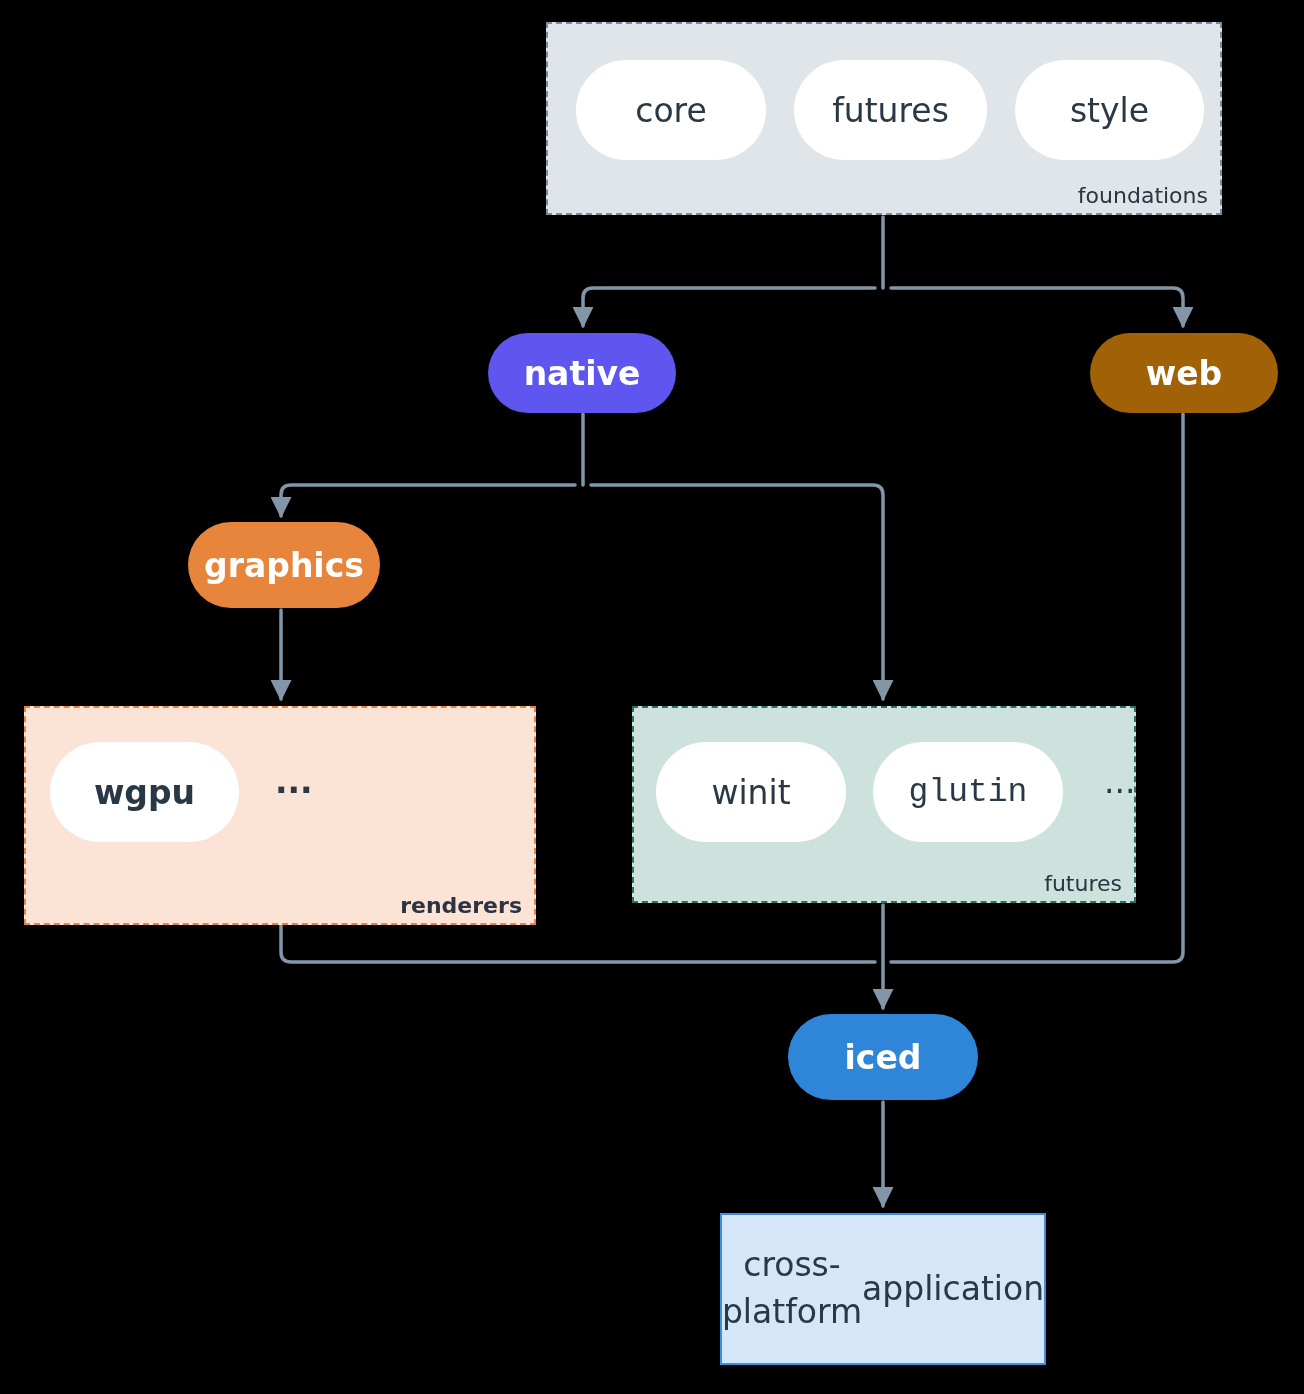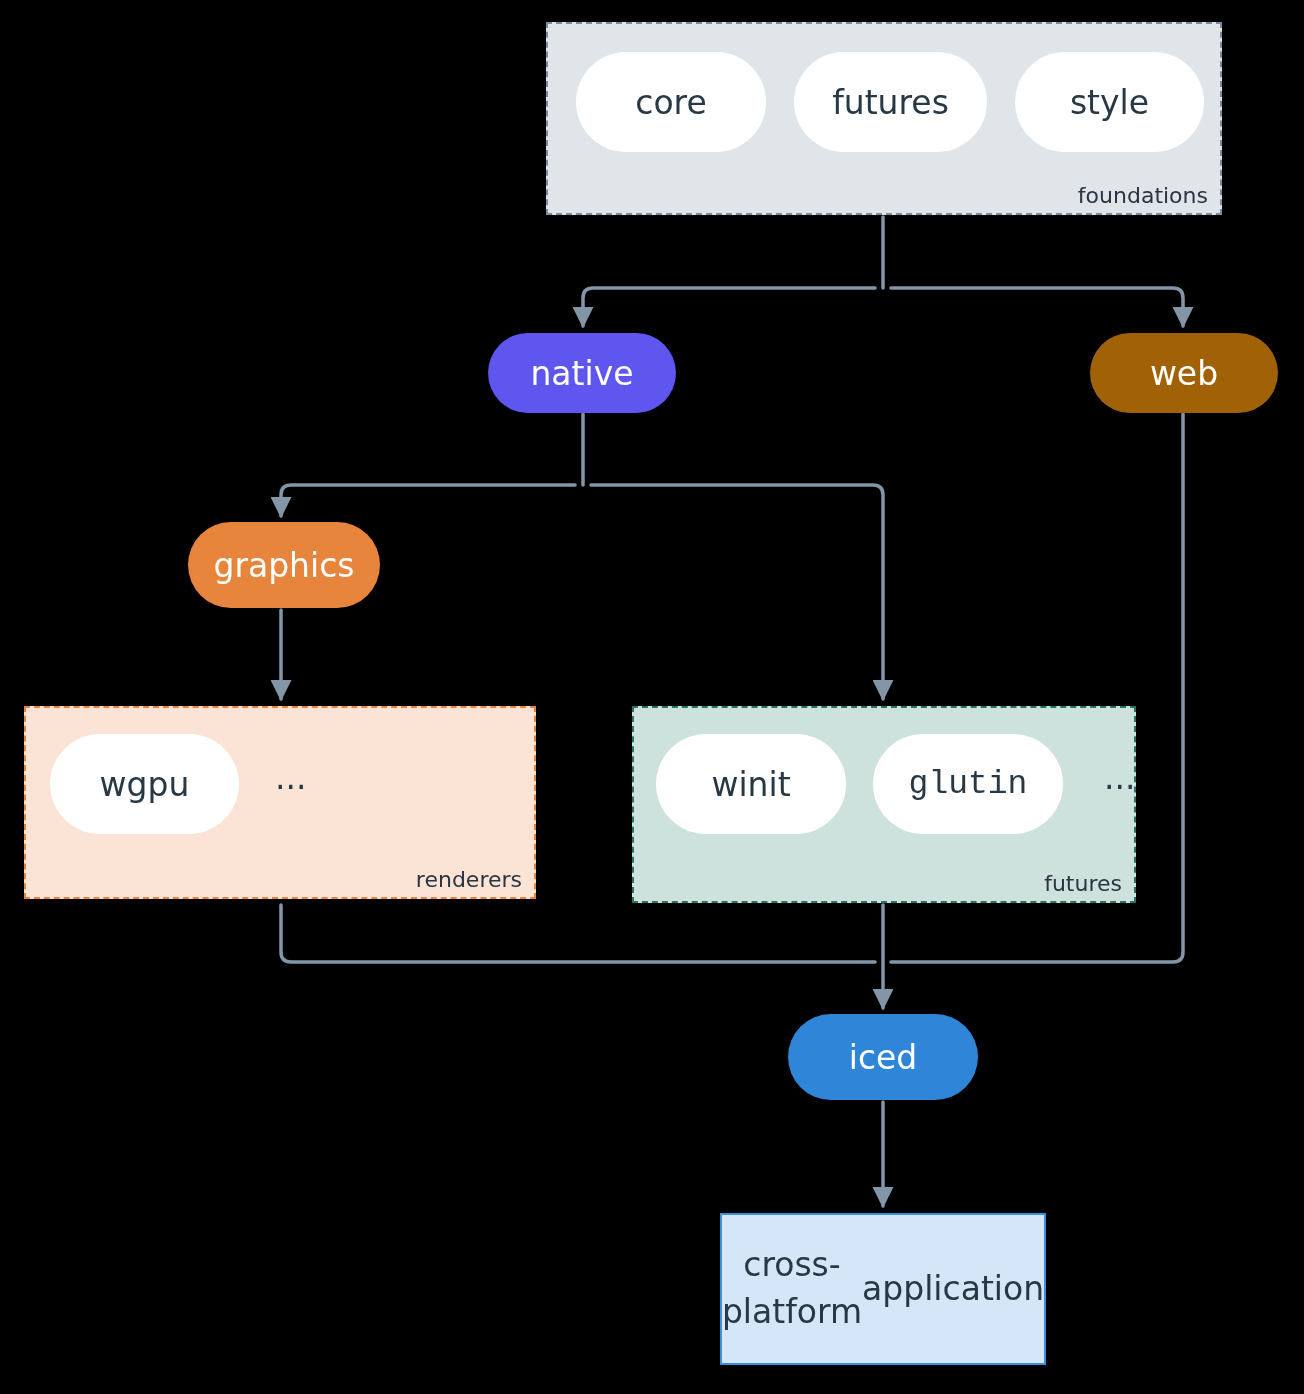--- a/index.html
+++ b/index.html
@@ -57,21 +57,21 @@
   #cluster-foundations {
     left: 546px; top: 22px; width: 676px; height: 193px;
   }
   #cluster-foundations .cluster-body {
     background: #e0e5e9;
     border: 2px dashed #7b8ba0;
   }
   #cluster-foundations .cluster-items { left: 30px; top: 30px; gap: 28px; }
 
   #cluster-renderers {
-    left: 24px; top: 706px; width: 512px; height: 193px;
+    left: 24px; top: 706px; width: 512px; height: 219px; font-weight: bold;
   }
   #cluster-renderers .cluster-body {
     background: #fbe3d5;
     border: 2px dashed #e8853c;
   }
   #cluster-renderers .cluster-items { left: 26px; top: 28px; gap: 22px; }
 
   #cluster-shells {
     left: 632px; top: 706px; width: 504px; height: 197px;
   }
@@ -85,20 +85,21 @@
   .pill {
     background: #ffffff;
     border-radius: 999px;
     display: flex;
     align-items: center;
     justify-content: center;
     color: #293845;
     font-size: 33px;
     box-sizing: border-box;
     height: 100px;
+    margin-top: 8px;
   }
   .pill-core    { width: 190px; }
   .pill-futures { width: 193px; }
   .pill-style   { width: 189px; }
   .pill-wgpu    { width: 189px; }
   .pill-glow    { width: 182px; }
   .pill-winit   { width: 190px; }
   .pill-glutin  { width: 190px; font-family: Liberation Mono, monospace; }
 
   .ellipsis {
@@ -114,20 +115,21 @@
   .node-stadium {
     position: absolute;
     border-radius: 999px;
     display: flex;
     align-items: center;
     justify-content: center;
     color: #ffffff;
     font-size: 33px;
     box-sizing: border-box;
     white-space: nowrap;
+    font-weight: bold;
   }
   #node-native   { left: 488px; top: 333px; width: 188px; height: 80px; background: #5e56ee; }
   #node-web      { left: 1090px; top: 333px; width: 188px; height: 80px; background: #a16207; }
   #node-graphics { left: 188px; top: 522px; width: 192px; height: 86px; background: #e8853c; }
   #node-iced     { left: 788px; top: 1014px; width: 190px; height: 86px; background: #2f86d8; }
 
   
   #node-app {
     position: absolute;
     left: 720px; top: 1213px; width: 326px; height: 152px;

